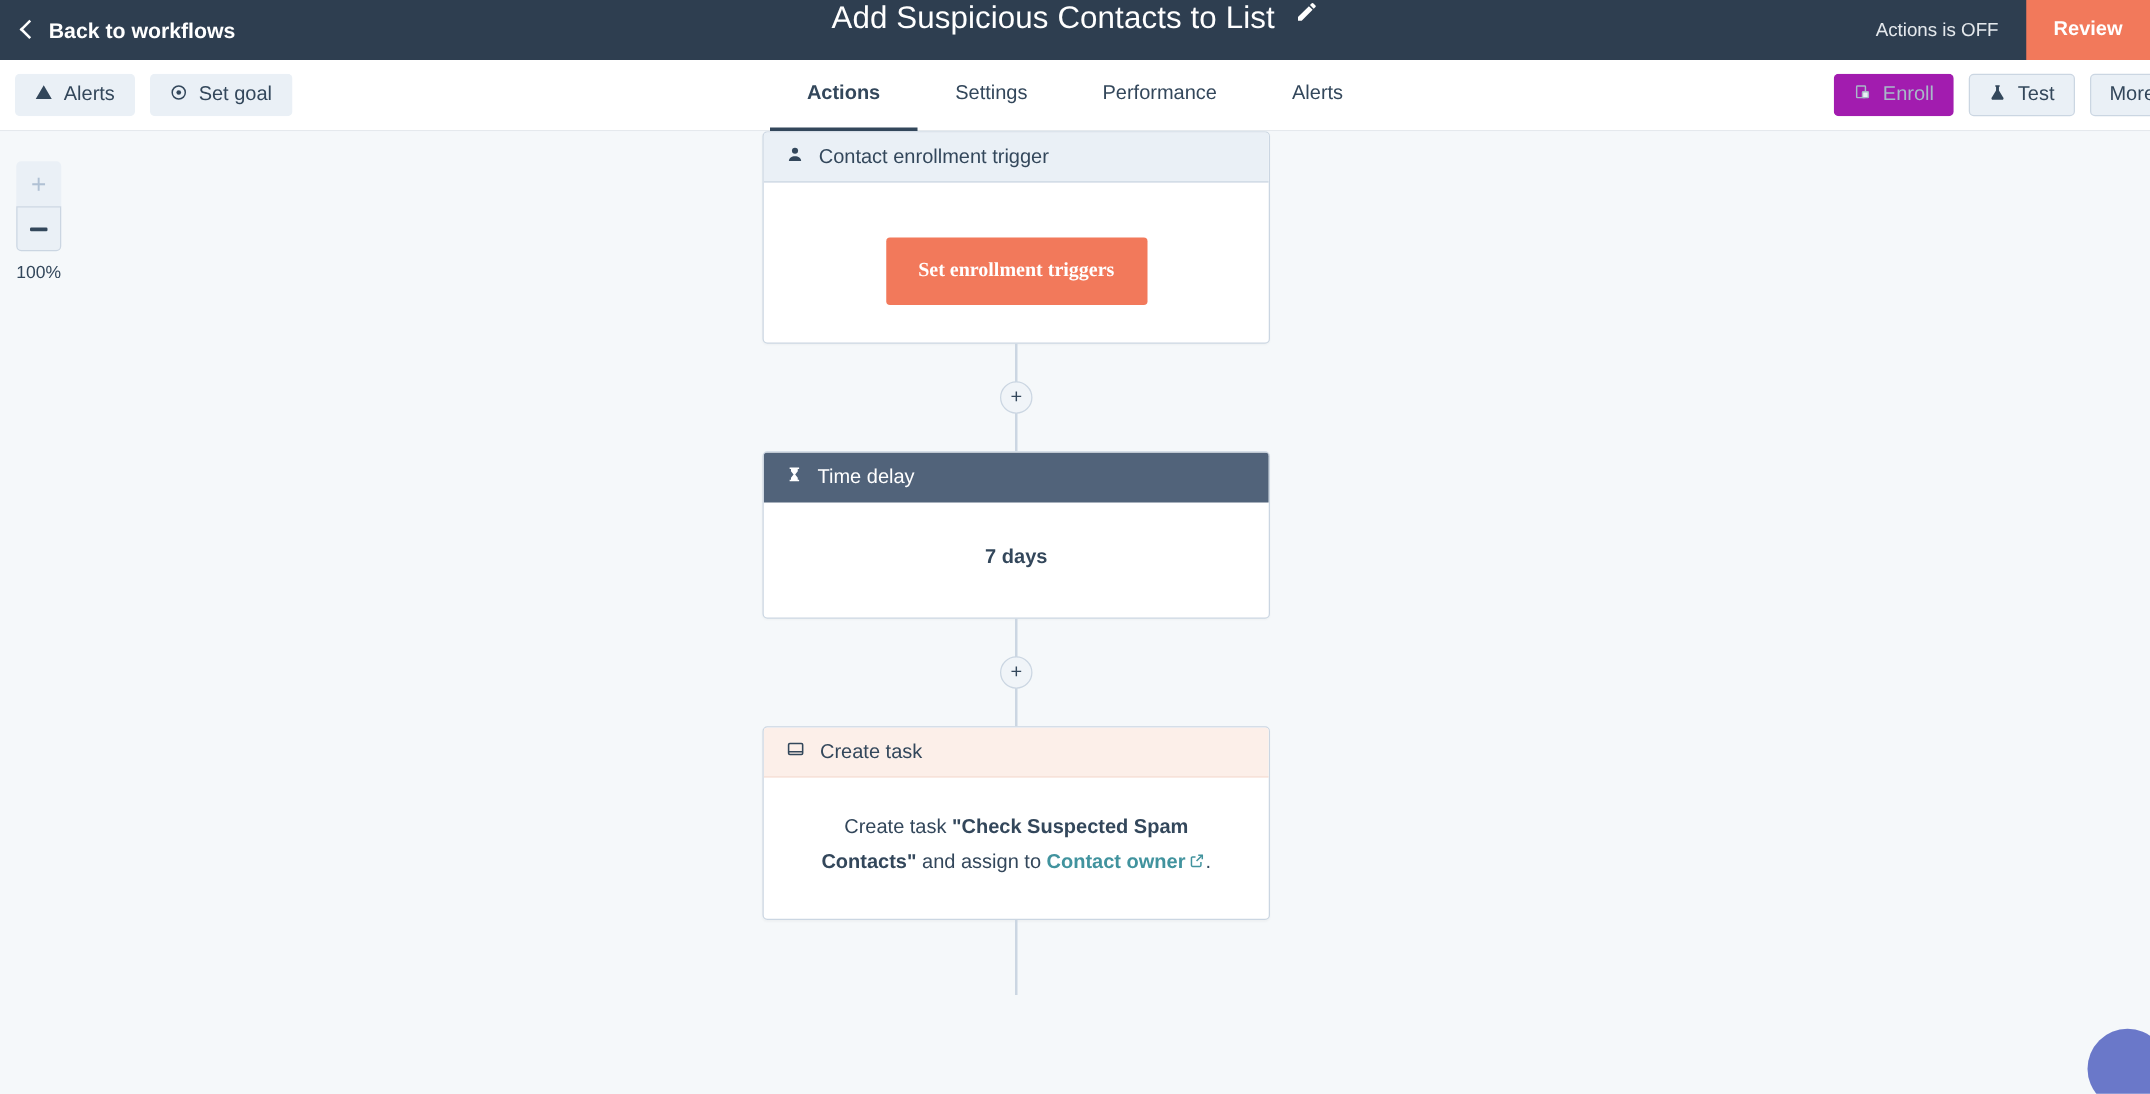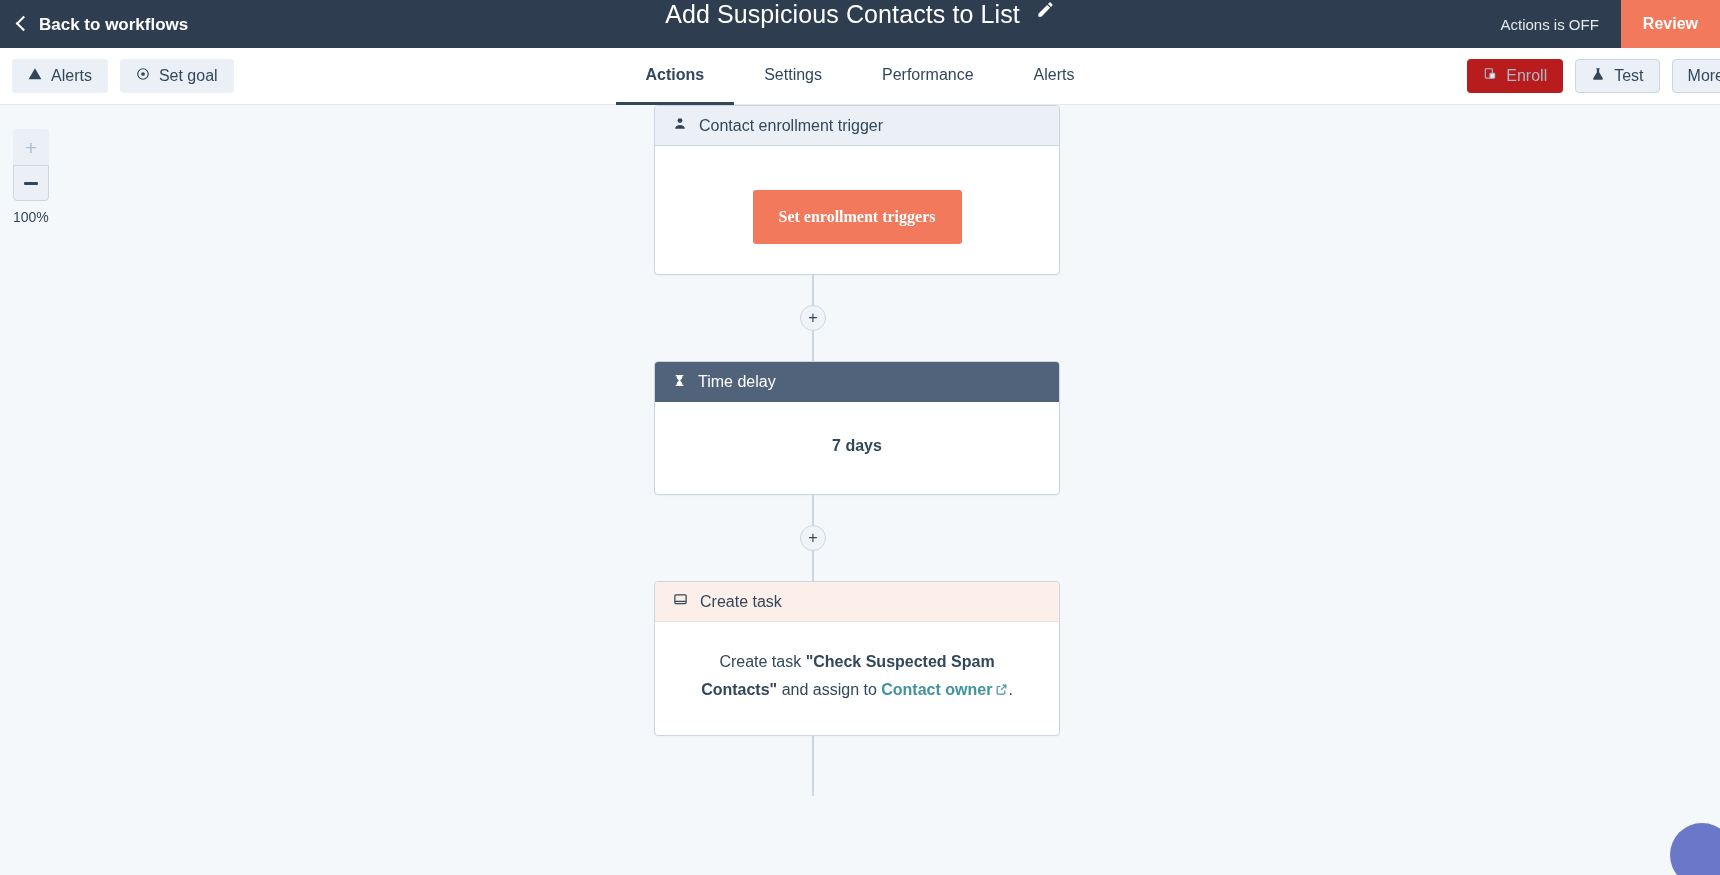--- a/index.html
+++ b/index.html
@@ -86,21 +86,21 @@
     padding: 0 15px;
     border-radius: 4px;
     background: #EAF0F6;
     color: #33475B;
     font-size: 16px;
     cursor: pointer;
     border: 1px solid transparent;
     white-space: nowrap;
   }
   .pill-btn.outlined { background: #EAF0F6; border: 1px solid #CBD6E2; }
-  .pill-btn.disabled { background: #b91c1c; color: #A8B9C8; cursor: default; }
+  .pill-btn.disabled { background: #a21caf; color: #A8B9C8; cursor: default; }
 
   .tabs {
     position: absolute; left: 0; right: 0; top: 0;
     height: 57px;
     display: flex; justify-content: center; align-items: stretch;
   }
   .tab {
     display: flex; align-items: center; justify-content: center;
     padding: 0 30px;
     font-size: 16px;
@@ -165,21 +165,20 @@
     top: 0;
     width: 406px;
   }
   .card {
     width: 406px;
     background: #FFFFFF;
     border: 1px solid #CBD6E2;
     border-radius: 4px;
     overflow: hidden;
     box-shadow: 0 1px 2px rgba(0,0,0,0.03);
-    margin-left: 44px;
   }
   .card-header {
     display: flex; align-items: center; gap: 12px;
     height: 40px;
     padding: 0 18px;
     font-size: 16px;
   }
   .card-header.enroll { background: #EAF0F6; color: #33475B; border-bottom: 1px solid #CBD6E2; }
   .card-header.delay  { background: #51637A; color: #FFFFFF; }
   .card-header.task   { background: #FCEFE9; color: #33475B; border-bottom: 1px solid #F5DED3; }

